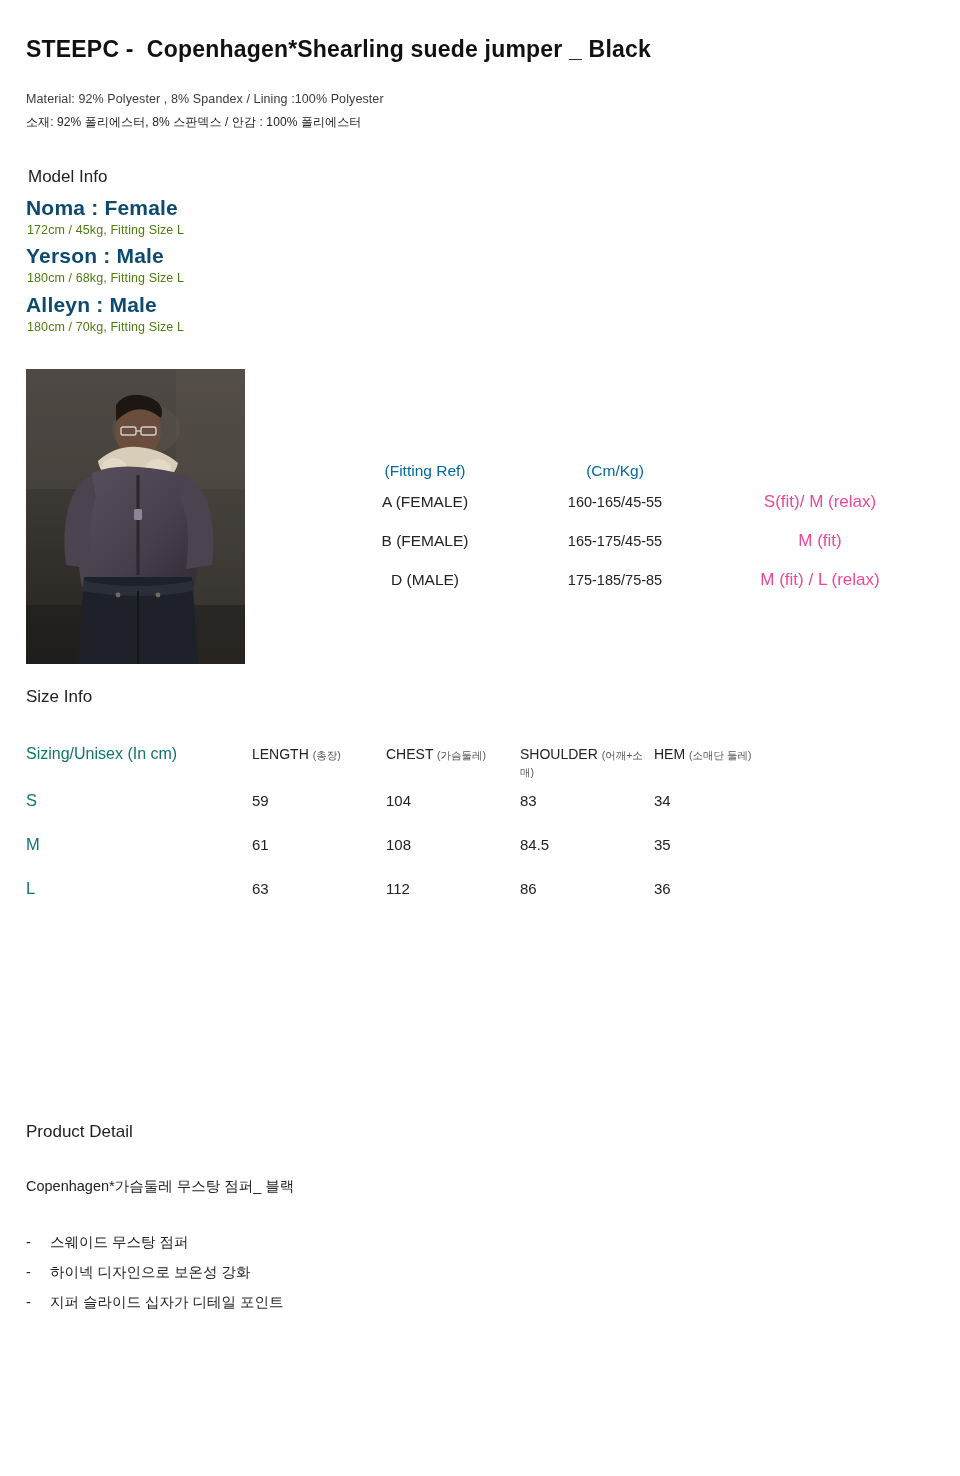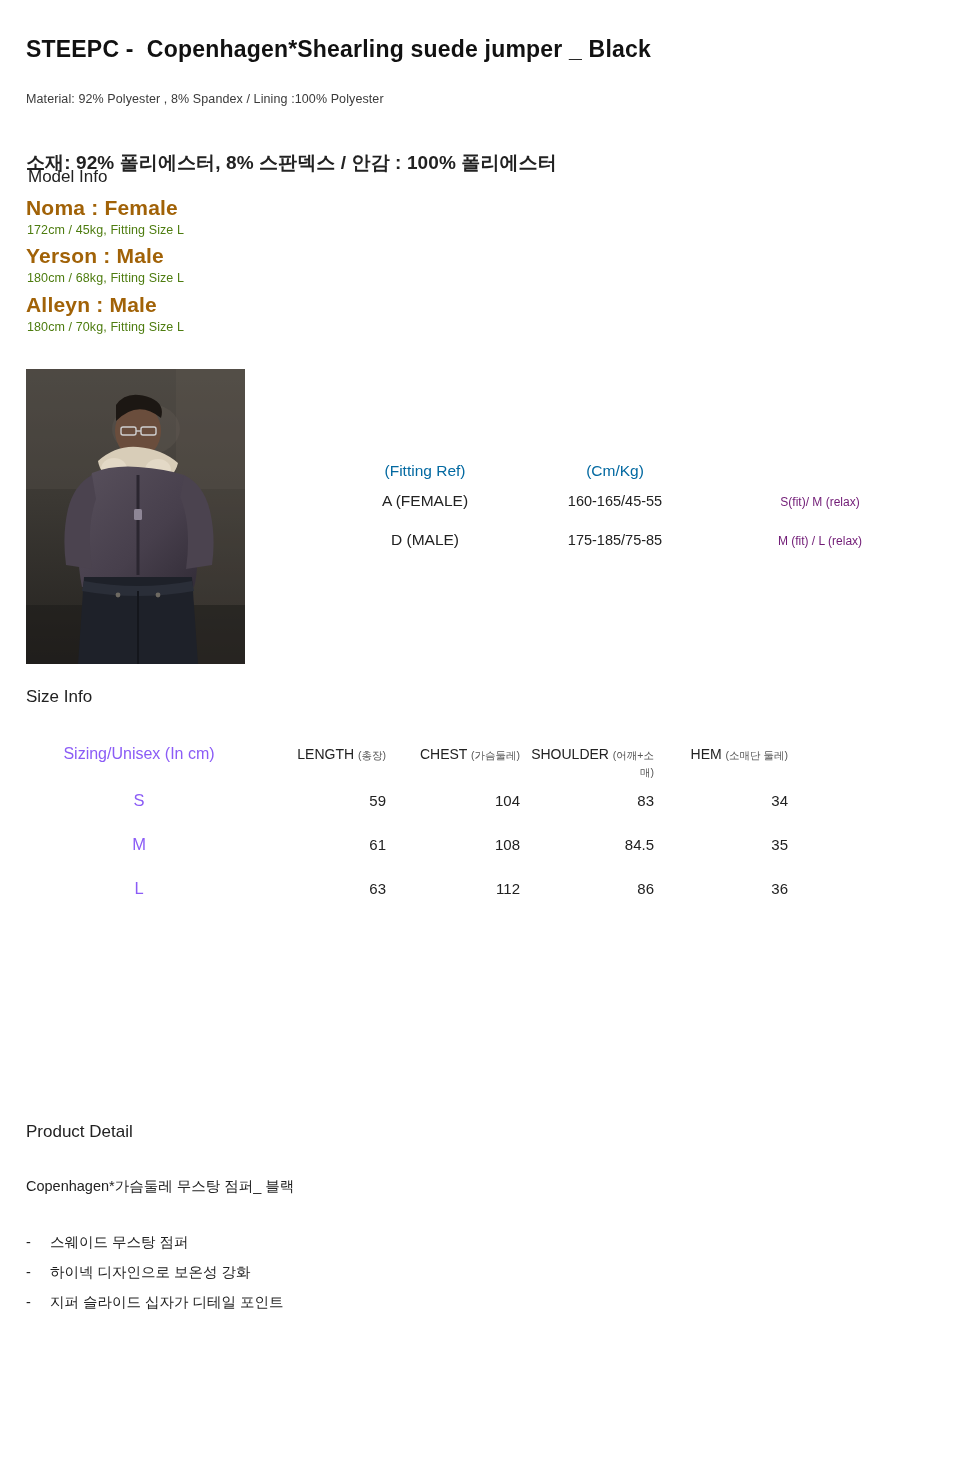--- a/index.html
+++ b/index.html
@@ -40,42 +40,41 @@
     left: 26px;
     top: 92px;
     font-size: 12.5px;
     color: #3a3a3a;
     letter-spacing: 0.1px;
   }
   .material-kr {
     position: absolute;
     left: 26px;
     top: 114px;
-    font-size: 19px;
-    font-weight: bold;
+    font-size: 12px;
+    font-weight: normal;
     color: #222222;
     letter-spacing: 0.1px;
-    margin-top: 36px;
   }
 
   
   .model-info-heading {
     position: absolute;
     left: 28px;
     top: 167px;
     font-size: 17px;
     color: #222222;
     font-weight: normal;
   }
   .model-name {
     position: absolute;
     left: 26px;
     font-size: 21px;
     font-weight: bold;
-    color: #a16207;
+    color: #0c4a6e;
     letter-spacing: 0.2px;
   }
   .model-spec {
     position: absolute;
     left: 27px;
     font-size: 12.5px;
     color: #4d7c0f;
     letter-spacing: 0.1px;
   }
   .m1-name { top: 196px; }
@@ -120,22 +119,22 @@
   }
   .fit-c2 {
     width: 190px;
     text-align: center;
     font-size: 14.5px;
     color: #222222;
   }
   .fit-c3 {
     width: 220px;
     text-align: center;
-    font-size: 12px;
-    color: #701a75;
+    font-size: 17px;
+    color: #ec4899;
   }
   .fitref-head .fit-c1,
   .fitref-head .fit-c2 {
     font-size: 15.5px;
     color: #0369a1;
   }
 
   
   .size-info-heading {
     position: absolute;
@@ -156,26 +155,25 @@
     height: 46px;
   }
   .size-row {
     display: flex;
     align-items: baseline;
     height: 44px;
   }
   .sc-label {
     width: 226px;
     font-size: 16px;
-    color: #8b5cf6;
-    text-align: center;
+    color: #0f766e;
   }
   .sc-col {
     width: 134px;
-    text-align: right;
+    text-align: left;
     font-size: 15px;
     color: #222222;
   }
   .size-head .sc-col {
     font-size: 14px;
   }
   .size-head .sc-label {
     font-size: 16px;
   }
   .kr-sub {
@@ -300,20 +298,25 @@
   <div class="fitref">
     <div class="fitref-row fitref-head">
       <div class="fit-c1">(Fitting Ref)</div>
       <div class="fit-c2">(Cm/Kg)</div>
       <div class="fit-c3"></div>
     </div>
     <div class="fitref-row">
       <div class="fit-c1">A (FEMALE)</div>
       <div class="fit-c2">160-165/45-55</div>
       <div class="fit-c3">S(fit)/ M (relax)</div>
+    </div>
+    <div class="fitref-row">
+      <div class="fit-c1">B (FEMALE)</div>
+      <div class="fit-c2">165-175/45-55</div>
+      <div class="fit-c3">M (fit)</div>
     </div>
     <div class="fitref-row">
       <div class="fit-c1">D (MALE)</div>
       <div class="fit-c2">175-185/75-85</div>
       <div class="fit-c3">M (fit) / L (relax)</div>
     </div>
   </div>
 
   <div class="size-info-heading">Size Info</div>
 

